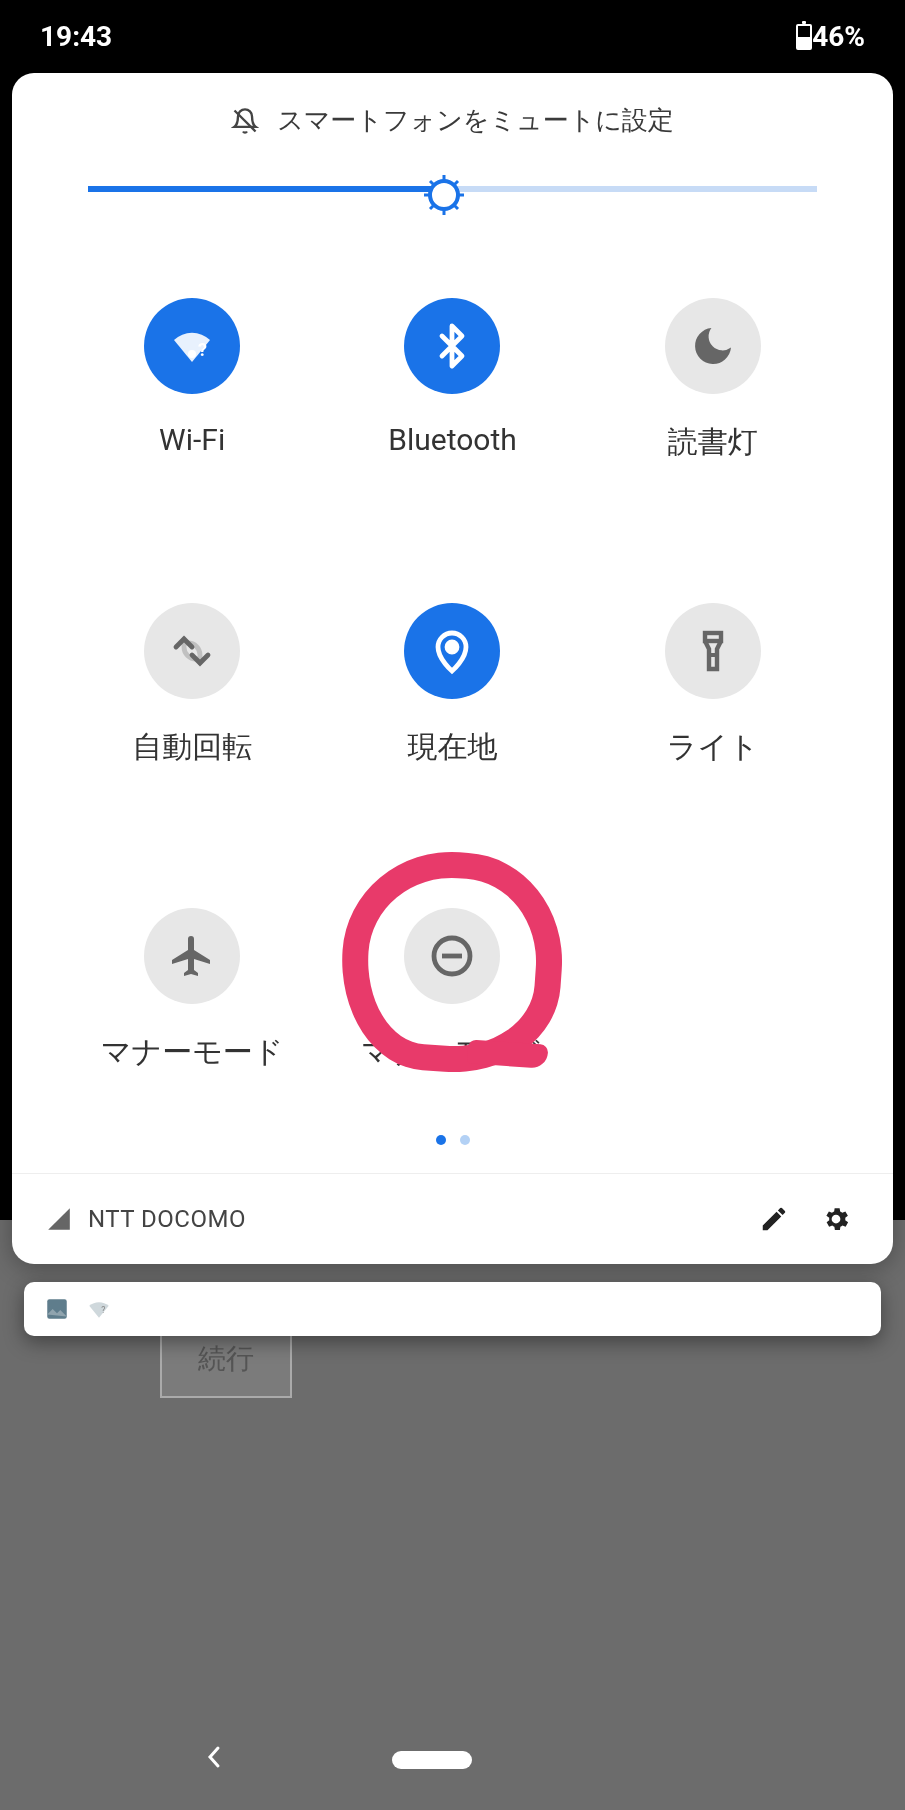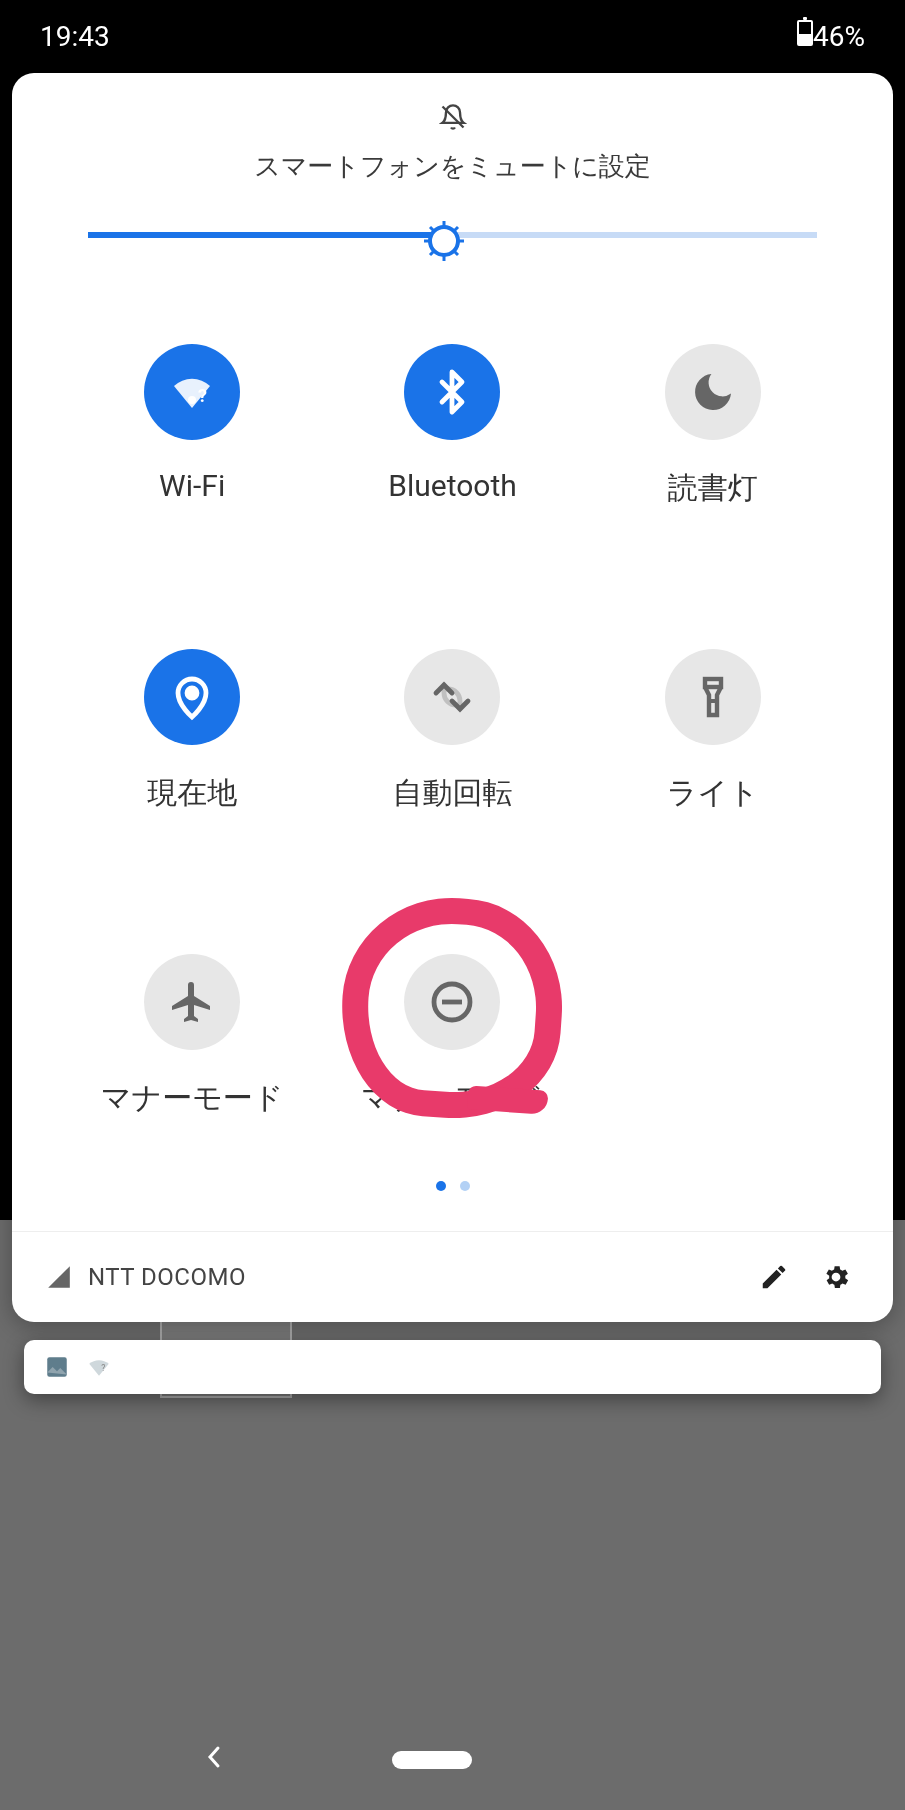--- a/index.html
+++ b/index.html
@@ -10,23 +10,23 @@
     position: relative;
     overflow: hidden;
   }
   .status-bar {
     display: flex;
     justify-content: space-between;
     align-items: center;
     padding: 20px 40px;
     color: #fff;
     font-size: 28px;
-    font-weight: 400;
-  }
-  .status-right { display: flex; }
+    font-weight: 700;
+  }
+  .status-right { display: flex; align-items: center; }
   .battery-icon {
     width: 16px; height: 26px;
     border: 2px solid #fff;
     border-radius: 2px;
     position: relative;
     display: inline-block;
   }
   .battery-icon::before {
     content: '';
     position: absolute;
@@ -50,21 +50,20 @@
   }
   .panel-header {
     display: flex;
     justify-content: center;
     align-items: center;
     gap: 18px;
     padding: 30px 0 20px;
     color: #3a3a3a;
     font-size: 26px;
     font-weight: 500;
-    flex-direction: column;
   }
   .mute-icon { width: 28px; height: 28px; }
 
   .brightness {
     padding: 28px 76px 40px;
     position: relative;
   }
   .brightness-track {
     height: 6px;
     background: linear-gradient(to right, #1a73e8 0%, #1a73e8 49%, #c7dbf6 49%, #c7dbf6 100%);
@@ -140,21 +139,20 @@
   .dot { width: 10px; height: 10px; border-radius: 50%; }
   .dot.active { background: #1a73e8; }
   .dot.inactive { background: #b3d1f5; }
 
   .footer {
     border-top: 1px solid #eee;
     display: flex;
     align-items: center;
     padding: 22px 34px;
     gap: 16px;
-    margin-top: 12px;
   }
   .signal-icon { width: 26px; height: 26px; }
   .carrier { font-size: 24px; color: #444; flex: 1; letter-spacing: .5px; }
   .footer-btn { width: 46px; height: 46px; display:flex; align-items:center; justify-content:center; cursor:pointer; }
   .footer-btn svg { width: 30px; height: 30px; }
 
   .peek {
     margin: 18px 24px 0;
     background: #fff;
     border-radius: 10px;
@@ -273,37 +271,37 @@
     <div class="tile">
       <div class="tile-btn off">
         <svg viewBox="0 0 24 24" fill="#666">
           <path d="M21 12.8A9 9 0 1 1 11.2 3a7 7 0 0 0 9.8 9.8z"></path>
         </svg>
       </div>
       <span class="tile-label">読書灯</span>
     </div>
 
     <div class="tile">
+      <div class="tile-btn off">
+        <svg viewBox="0 0 24 24" fill="none" stroke="#666" stroke-width="2.4" stroke-linecap="round">
+          <path d="M4 10l4-4 4 4M20 14l-4 4-4-4"></path>
+          <path d="M8 6v4a6 6 0 0 0 6 6h2M16 18v-4a6 6 0 0 0-6-6H8" opacity=".3"></path>
+        </svg>
+      </div>
+      <span class="tile-label">自動回転</span>
+    </div>
+
+    <div class="tile">
       <div class="tile-btn on">
         <svg viewBox="0 0 24 24" fill="none" stroke="#fff" stroke-width="2.4">
           <path d="M12 22s7-6 7-12a7 7 0 1 0-14 0c0 6 7 12 7 12z"></path>
           <circle cx="12" cy="10" r="2.5" fill="#fff"></circle>
         </svg>
       </div>
       <span class="tile-label">現在地</span>
-    </div>
-
-    <div class="tile">
-      <div class="tile-btn off">
-        <svg viewBox="0 0 24 24" fill="none" stroke="#666" stroke-width="2.4" stroke-linecap="round">
-          <path d="M4 10l4-4 4 4M20 14l-4 4-4-4"></path>
-          <path d="M8 6v4a6 6 0 0 0 6 6h2M16 18v-4a6 6 0 0 0-6-6H8" opacity=".3"></path>
-        </svg>
-      </div>
-      <span class="tile-label">自動回転</span>
     </div>
 
     <div class="tile">
       <div class="tile-btn off">
         <svg viewBox="0 0 24 24" fill="none" stroke="#666" stroke-width="2.2">
           <rect x="8" y="3" width="8" height="4"></rect>
           <path d="M8 7l2 4v10h4V11l2-4"></path>
           <line x1="12" y1="13" x2="12" y2="15"></line>
         </svg>
       </div>

